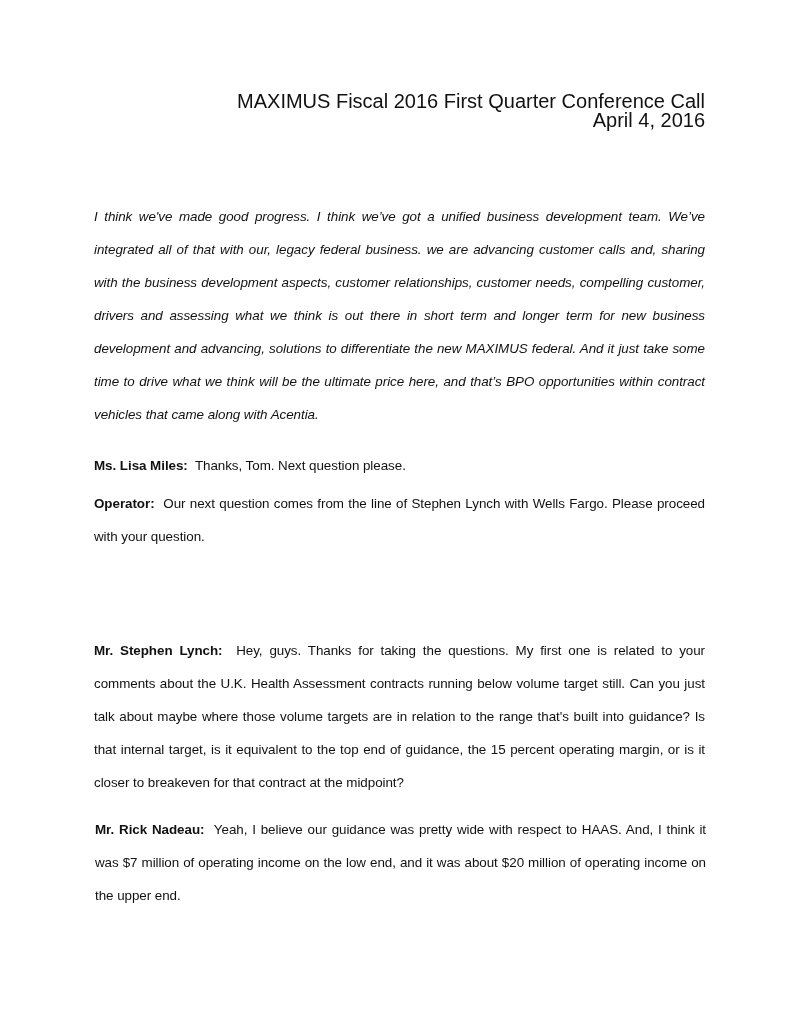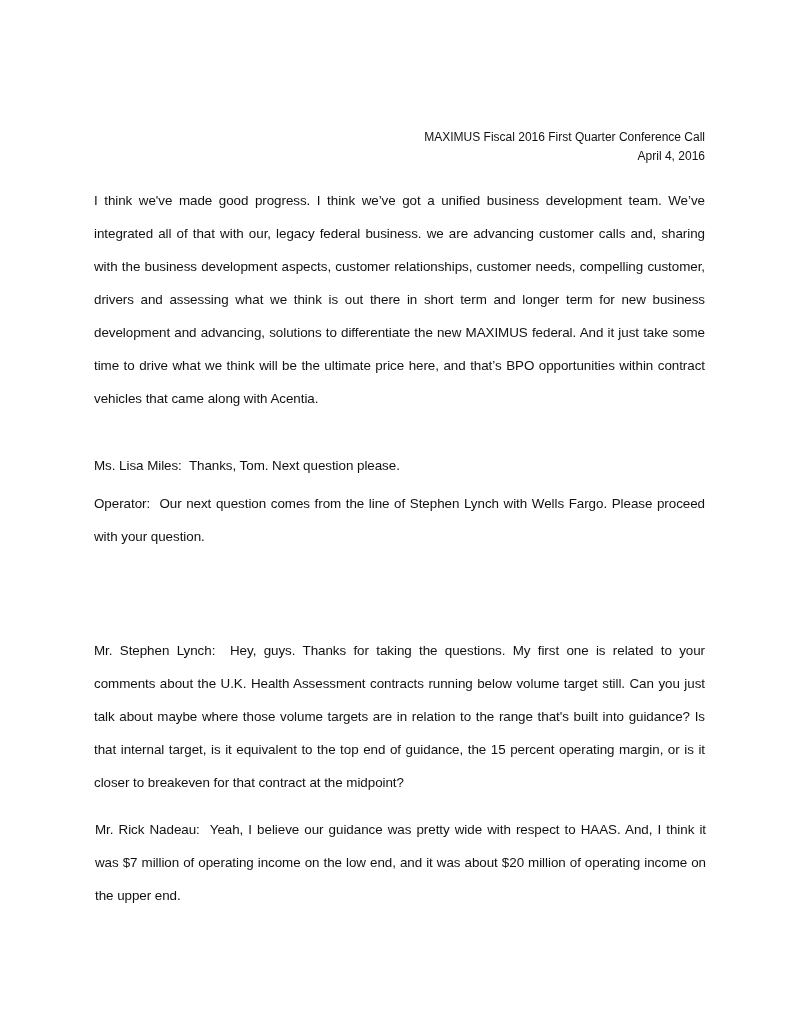--- a/index.html
+++ b/index.html
@@ -13,41 +13,40 @@
       position: relative;
       overflow: hidden;
       font-family: "Liberation Sans", sans-serif;
       color: #111111;
     }
     .header {
       position: absolute;
       top: 92px;
       right: 94px;
       text-align: right;
-      font-size: 12px;
+      font-size: 20px;
       line-height: 19px;
       color: #111;
-      margin-top: 36px;
     }
     .header div { white-space: nowrap; }
     .body-text {
       position: absolute;
       left: 94px;
       width: 611px;
       font-size: 13.4px;
       line-height: 33px;
       text-align: justify;
       text-align-last: left;
       color: #111;
       letter-spacing: -0.05px;
     }
     .speaker {
-      font-weight: normal;
+      font-weight: bold;
     }
-    #p1 { top: 184px; }
+    #p1 { top: 200px; font-style: italic; }
     #p2 { top: 449px; }
     #p3 { top: 487px; }
     #p4 { top: 634px; }
     #p5 { top: 812px; }
   </style>
 </head>
 <body>
 
 <div class="header">
   <div>MAXIMUS Fiscal 2016 First Quarter Conference Call</div>

